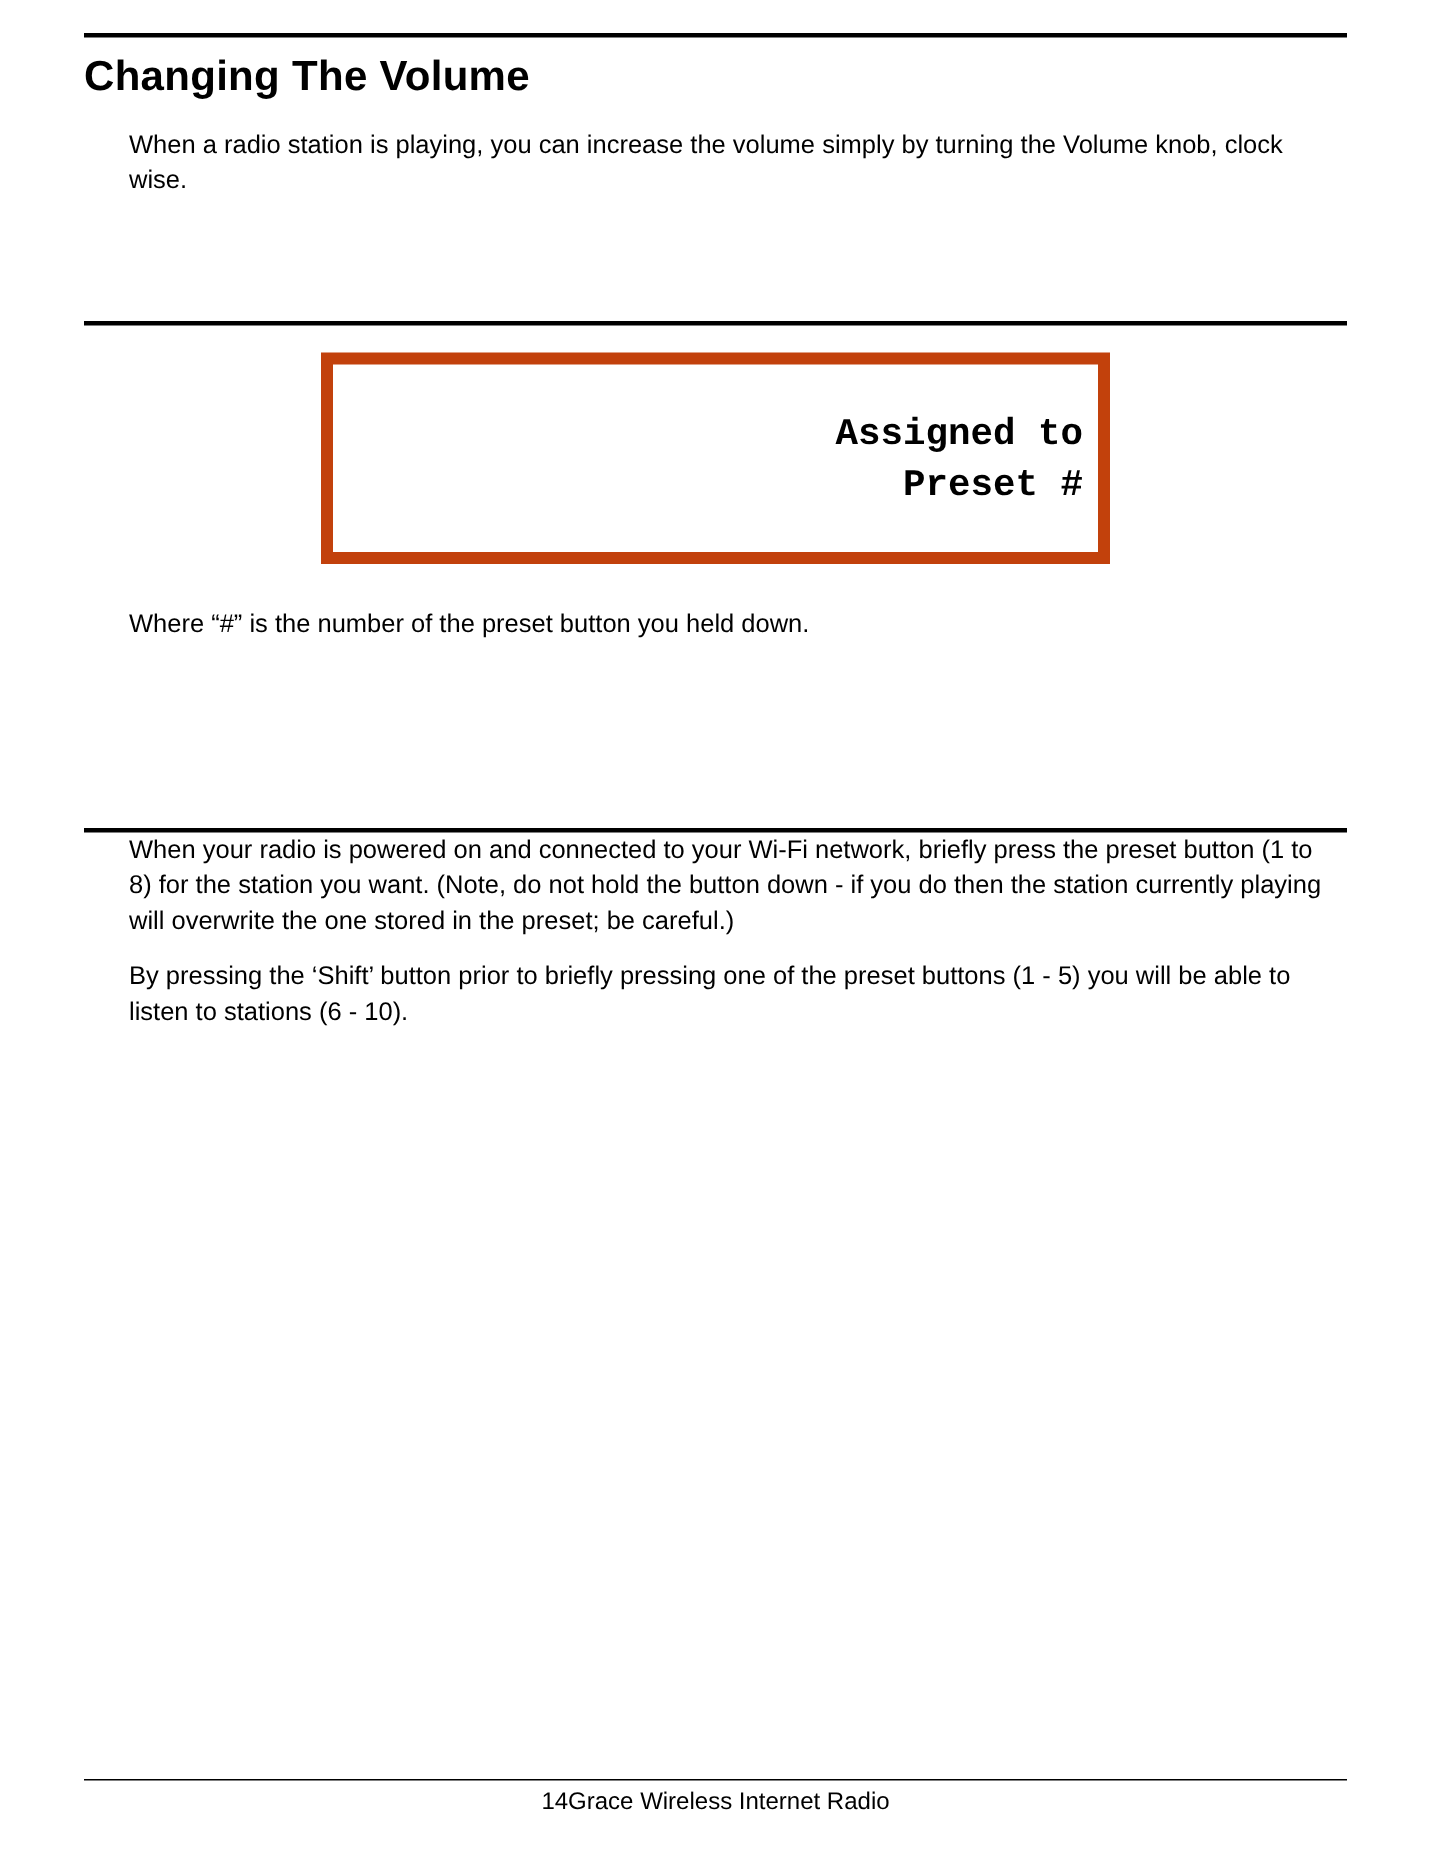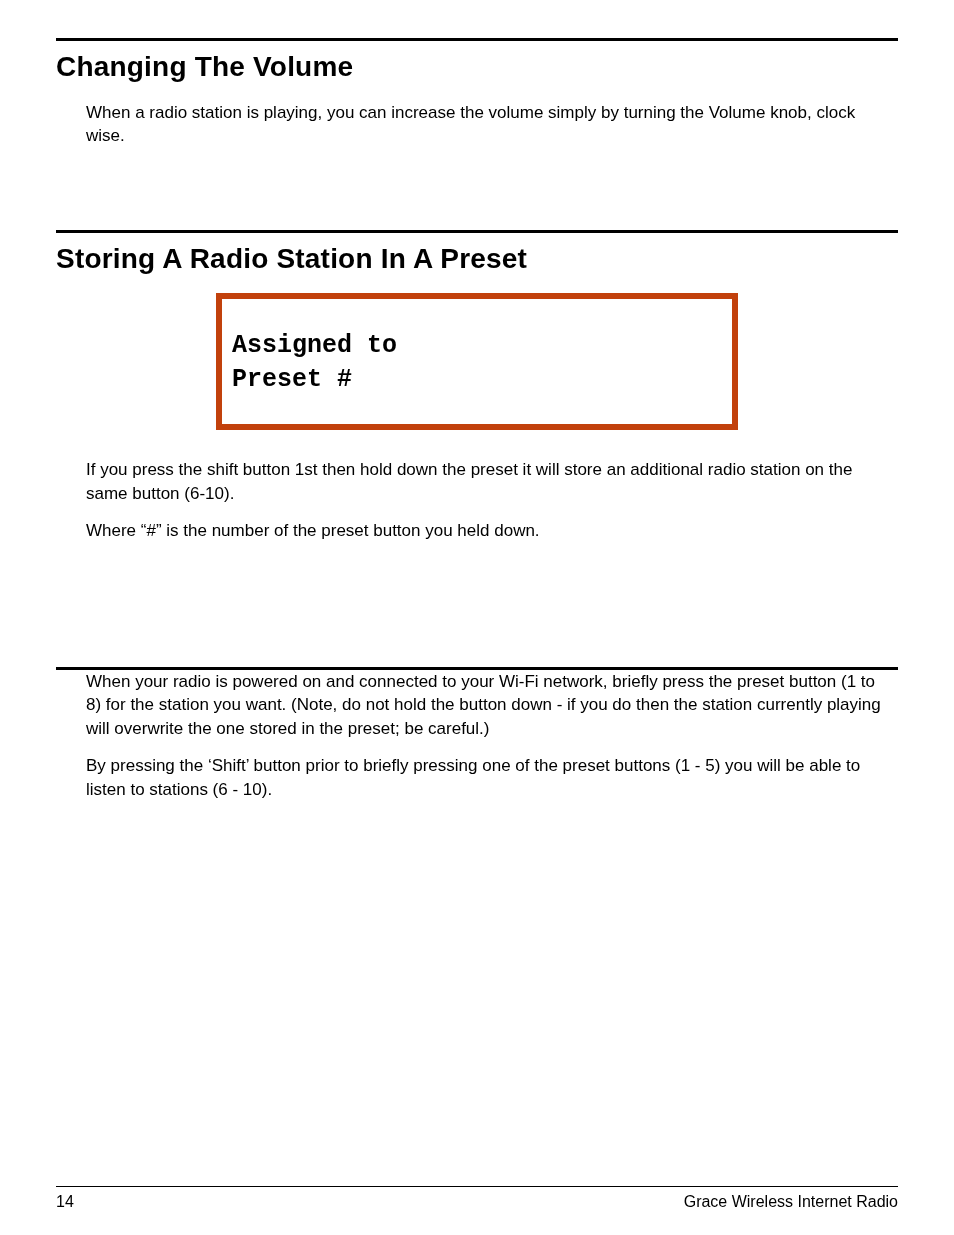--- a/index.html
+++ b/index.html
@@ -7,21 +7,21 @@
     padding: 0;
     background: #fff;
     font-family: "Futura", "Century Gothic", "Avenir", Arial, sans-serif;
     color: #000;
     width: 954px;
     height: 1235px;
     box-sizing: border-box;
     position: relative;
   }
   .page {
-    padding: 38px 56px 0 56px;
+    padding: 22px 56px 0 56px;
   }
   .rule-thick {
     border-top: 3px solid #000;
     margin: 0;
   }
   .section-heading {
     font-size: 28px;
     font-weight: 600;
     margin: 10px 0 18px 0;
     letter-spacing: 0.2px;
@@ -33,62 +33,60 @@
     margin: 0 4px 14px 0;
     padding: 0 0 0 30px;
   }
   .section-gap-lg {
     height: 68px;
   }
   .section-gap-xl {
     height: 110px;
   }
   .display-box {
-    border: 6px solid #c2410c;
+    border: 8px solid #c2410c;
     width: 490px;
     margin: 18px auto 28px auto;
     padding: 30px 10px 28px 10px;
-    text-align: left;
+    text-align: right;
     font-family: "Courier New", Courier, monospace;
     font-weight: bold;
     font-size: 25px;
     line-height: 1.35;
   }
   .footer {
     position: absolute;
     bottom: 24px;
     left: 56px;
     right: 56px;
     border-top: 1px solid #000;
     padding-top: 6px;
     display: flex;
-    justify-content: space-between;
+    justify-content: center;
     font-size: 16px;
   }
 </style>
 </head>
 <body>
 
 <div class="page">
 
   <div class="rule-thick"></div>
   <h2 class="section-heading">Changing The Volume</h2>
   <p class="body-text">When a radio station is playing, you can increase the volume simply by turning the Volume knob, clock wise.</p>
 
   <div class="section-gap-lg"></div>
 
   <div class="rule-thick"></div>
-  <h2 class="section-heading">Storing A Radio Station In A Preset</h2>
 
   <div class="display-box">
     <div>Assigned to</div>
     <div>Preset #</div>
   </div>
 
-  <p class="body-text">If you press the shift button 1st then hold down the preset it will store an additional radio station on the same button (6-10).</p>
   <p class="body-text">Where “#” is the number of the preset button you held down.</p>
 
   <div class="section-gap-xl"></div>
 
   <div class="rule-thick"></div>
   <p class="body-text">When your radio is powered on and connected to your Wi-Fi network, briefly press the preset button (1 to 8) for the station you want. (Note, do not hold the button down - if you do then the station currently playing will overwrite the one stored in the preset; be careful.)</p>
   <p class="body-text">By pressing the ‘Shift’ button prior to briefly pressing one of the preset buttons (1 - 5) you will be able to listen to stations (6 - 10).</p>
 
 </div>
 

